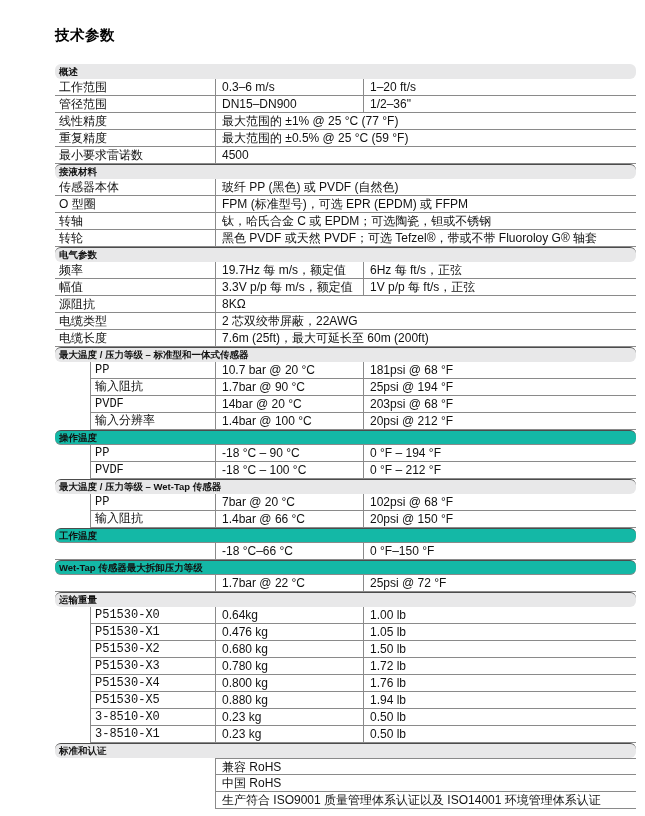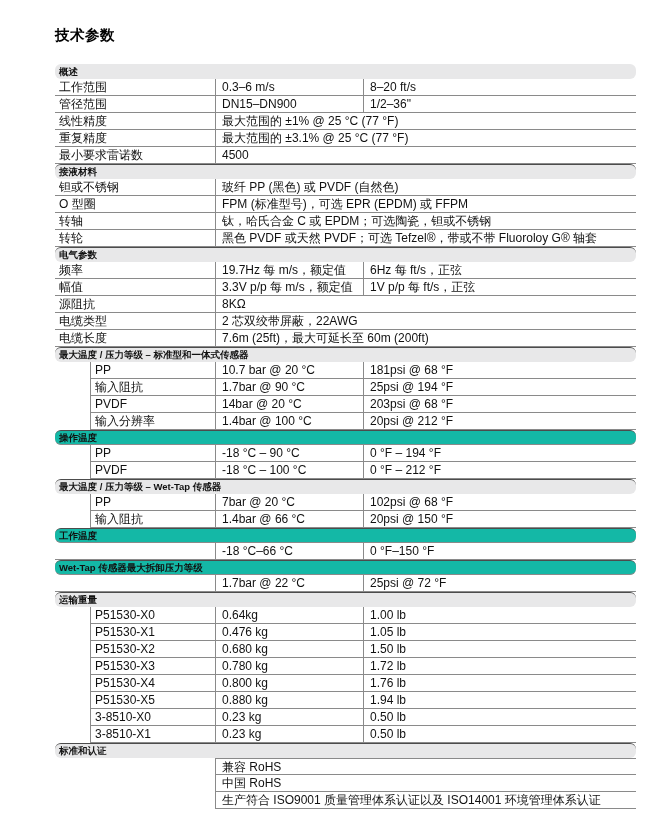--- a/index.html
+++ b/index.html
@@ -18,59 +18,59 @@
     padding:1px 9px 0 4px; border-top:1px solid var(--dark);
     white-space:nowrap; overflow:hidden;border-radius:6px;
   }
   .spec-table > .sec:first-child { border-top-color:transparent; }
   .sec.gray { background:var(--hbg); }
   .sec.white { background:#14b8a6; border-bottom:1px solid var(--bd); }
   .row { display:flex; height:17px; font-size:12px; }
   .row.bb { border-bottom:1px solid var(--bd); }
   .c { line-height:16px; white-space:nowrap; overflow:hidden; padding-left:6px; }
   .lab { padding-left:4px; }
-  .w160{ width:160px; } .w148{ width:148px; } .w125{ width:125px; } .w35{ width:35px; }
+  .w160{ width:160px; } .w148{ width:148px; } .w125{ width:125px;font-family:Liberation Mono, monospace; } .w35{ width:35px; }
   .fx { flex:1; }
   .bl { border-left:1px solid var(--bd); }
   .bbc { border-bottom:1px solid var(--bd); }
   .bt { border-top:1px solid var(--bd); }
   .footer-note { margin-top:9px; width:581px; font-size:9.5px; color:#111; }
 </style>
 </head>
 <body style="--bd: #8a8a8a; --dark: #4c4c4c; --hbg: #e8e8e9;">
 
 <div class="page">
   <div class="doc-title">技术参数</div>
   <div class="spec-table">
       <div class="sec gray">概述</div>
       <div class="row bb">
         <div class="c lab w160">工作范围</div>
         <div class="c w148 bl">0.3–6 m/s</div>
-        <div class="c fx bl">8–20 ft/s</div>
+        <div class="c fx bl">1–20 ft/s</div>
       </div>
       <div class="row bb">
         <div class="c lab w160">管径范围</div>
         <div class="c w148 bl">DN15–DN900</div>
         <div class="c fx bl">1/2–36"</div>
       </div>
       <div class="row bb">
         <div class="c lab w160">线性精度</div>
         <div class="c fx bl">最大范围的 ±1% @ 25 °C (77 °F)</div>
       </div>
       <div class="row bb">
         <div class="c lab w160">重复精度</div>
-        <div class="c fx bl">最大范围的 ±3.1% @ 25 °C (77 °F)</div>
+        <div class="c fx bl">最大范围的 ±0.5% @ 25 °C (59 °F)</div>
       </div>
       <div class="row bb">
         <div class="c lab w160">最小要求雷诺数</div>
         <div class="c fx bl">4500</div>
       </div>
       <div class="sec gray">接液材料</div>
       <div class="row bb">
-        <div class="c lab w160">钽或不锈钢</div>
+        <div class="c lab w160">传感器本体</div>
         <div class="c fx bl">玻纤 PP (黑色) 或 PVDF (自然色)</div>
       </div>
       <div class="row bb">
         <div class="c lab w160">O 型圈</div>
         <div class="c fx bl">FPM (标准型号)，可选 EPR (EPDM) 或 FFPM</div>
       </div>
       <div class="row bb">
         <div class="c lab w160">转轴</div>
         <div class="c fx bl">钛，哈氏合金 C 或 EPDM；可选陶瓷，钽或不锈钢</div>
       </div>

